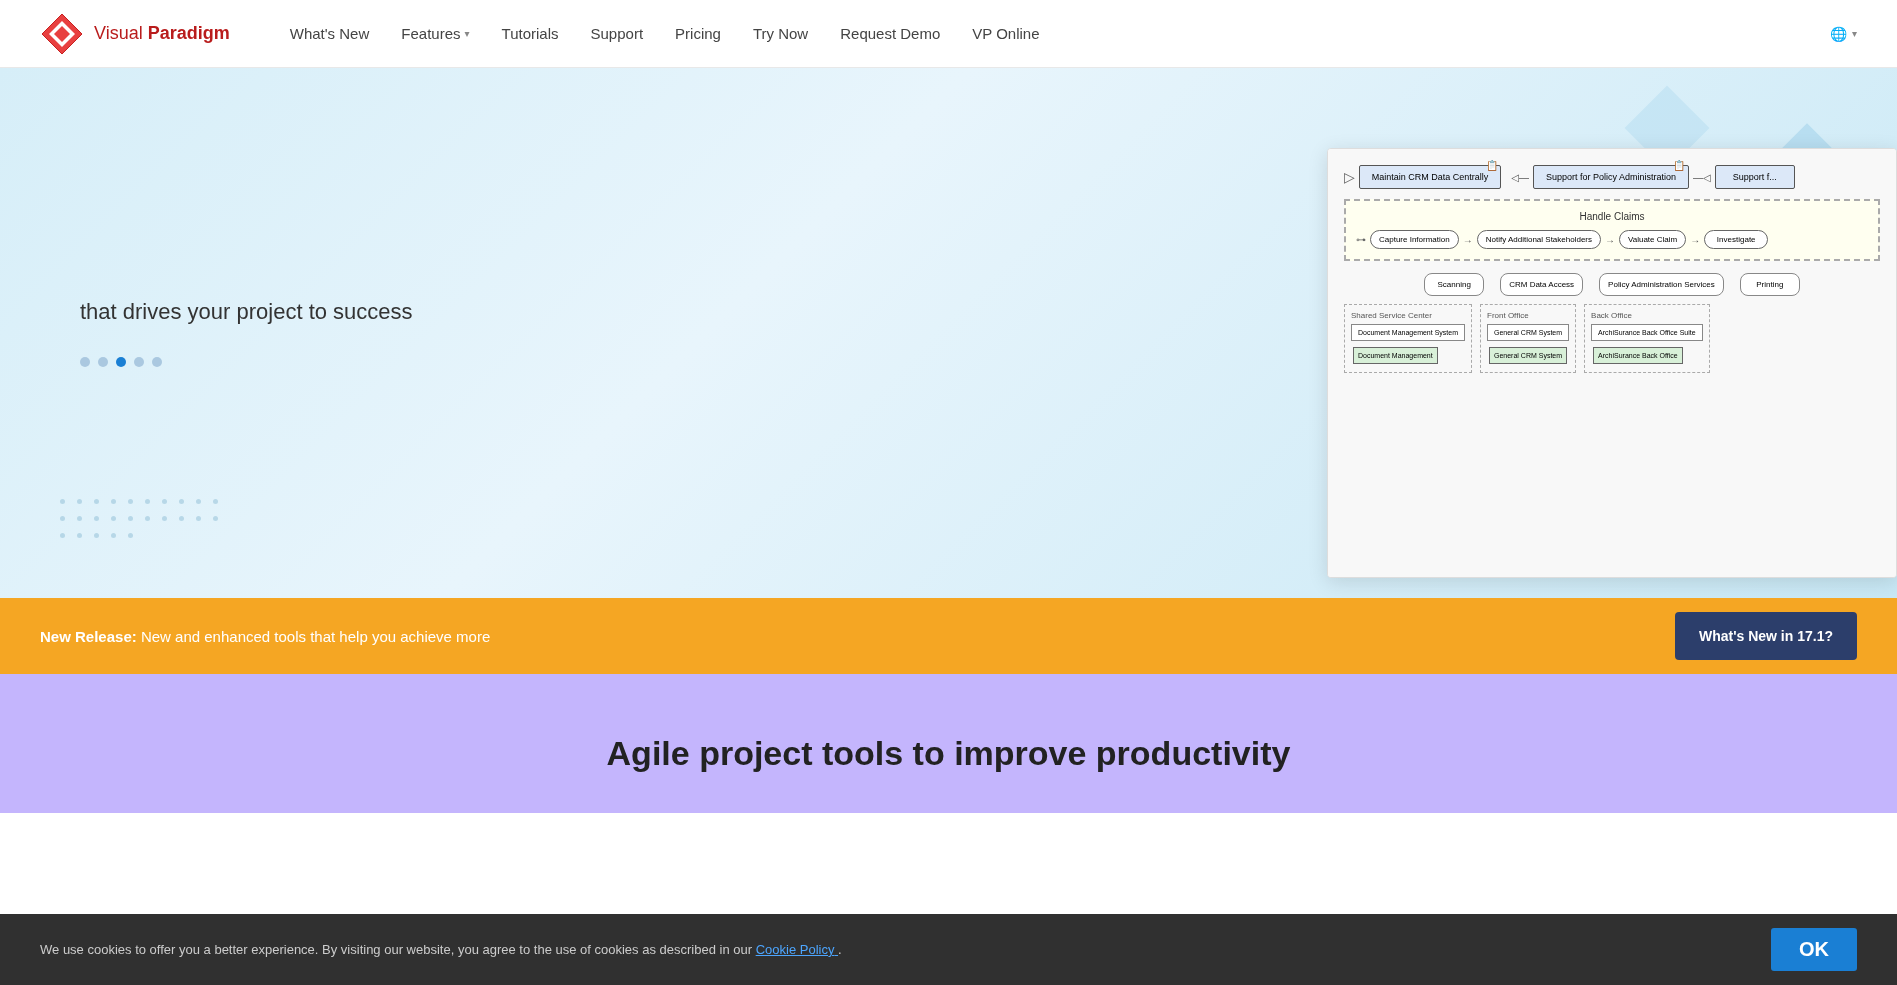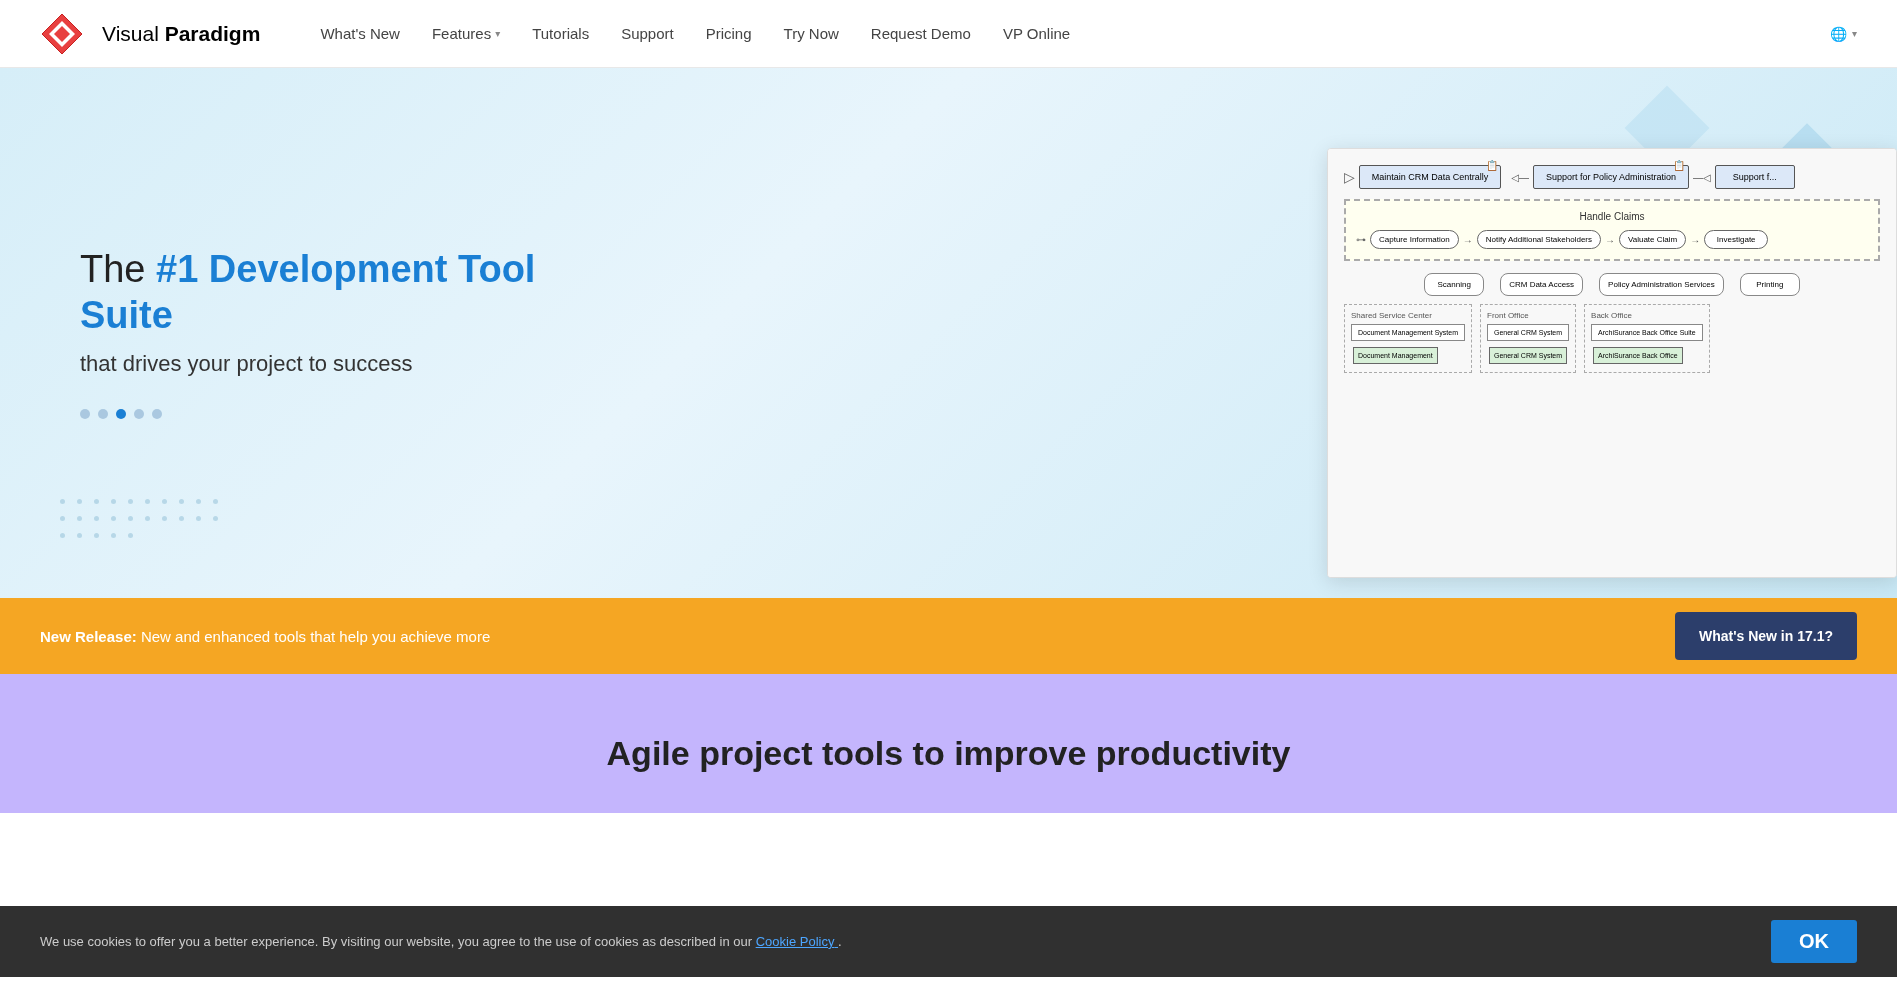--- a/index.html
+++ b/index.html
@@ -8,21 +8,21 @@
     
     .navbar {
       display: flex; align-items: center;
       padding: 0 40px; height: 68px;
       background: #fff;
       border-bottom: 1px solid #e8e8e8;
       position: relative; z-index: 100;
     }
     .nav-logo { display: flex; align-items: center; margin-right: 60px; text-decoration: none; }
     .nav-logo-icon { width: 44px; height: 44px; margin-right: 10px; }
-    .nav-logo-text { font-size: 21px; font-weight: 600; color: #000000; margin-left: 8px; }
+    .nav-logo-text { font-size: 18px; font-weight: 600; color: #b91c1c; }
     .nav-links { display: flex; align-items: center; gap: 32px; flex: 1; }
     .nav-link {
       font-size: 15px; color: #444; text-decoration: none; cursor: pointer;
       display: flex; align-items: center; gap: 4px;
       padding: 4px 0;
     }
     .chevron { font-size: 10px; color: #888; }
     .nav-right { display: flex; align-items: center; gap: 8px; margin-left: auto; }
     .globe-btn { background: none; border: none; cursor: pointer; display: flex; align-items: center; gap: 4px; color: #555; font-size: 14px; }
 
@@ -113,21 +113,21 @@
     
     .agile-section {
       padding: 60px 40px 40px;
       text-align: center;
       background: #c4b5fd;
     }
     .agile-title { font-size: 34px; color: #222; font-weight: 600; }
 
     
     .cookie-bar {
-      position: fixed; bottom: 8px; left: 0; right: 0;
+      position: fixed; bottom: 0; left: 0; right: 0;
       background: rgba(40,40,40,0.96);
       color: #ccc; font-size: 13px;
       padding: 14px 40px;
       display: flex; align-items: center; justify-content: space-between;
       z-index: 9999;
     }
     .cookie-text { flex: 1; line-height: 1.5; }
     .cookie-link { color: #4da6ff; text-decoration: underline; cursor: pointer; }
     .cookie-ok {
       background: #1a7fd4; color: #fff; border: none;
@@ -224,23 +224,20 @@
       <div class="dot-grid-dot"></div>
       <div class="dot-grid-dot"></div>
     <div class="dot-grid-dot"></div>
       <div class="dot-grid-dot"></div>
       <div class="dot-grid-dot"></div>
       <div class="dot-grid-dot"></div>
       <div class="dot-grid-dot"></div>
   </div>
 
   <div class="hero-content">
-    <h1 class="hero-title">
-      <span>The </span><span class="hero-title-highlight">#1 Development Tool Suite</span>
-    </h1>
     <h2 class="hero-subtitle">that drives your project to success</h2>
 
     <div class="hero-dots">
       <div class="hero-dot"></div>
       <div class="hero-dot"></div>
       <div class="hero-dot active"></div>
       <div class="hero-dot"></div>
       <div class="hero-dot"></div>
     </div>
   </div>

